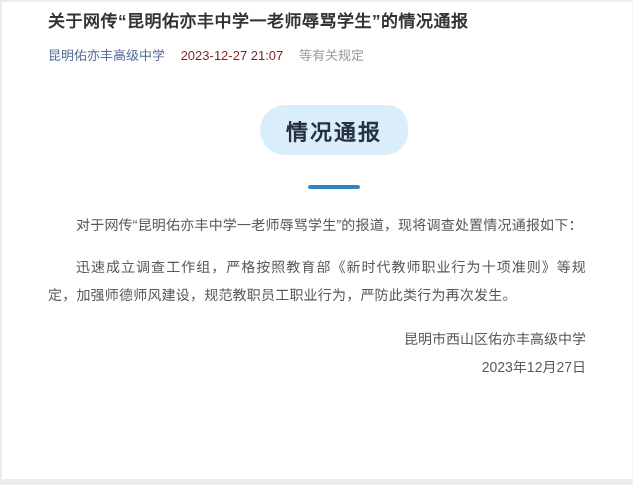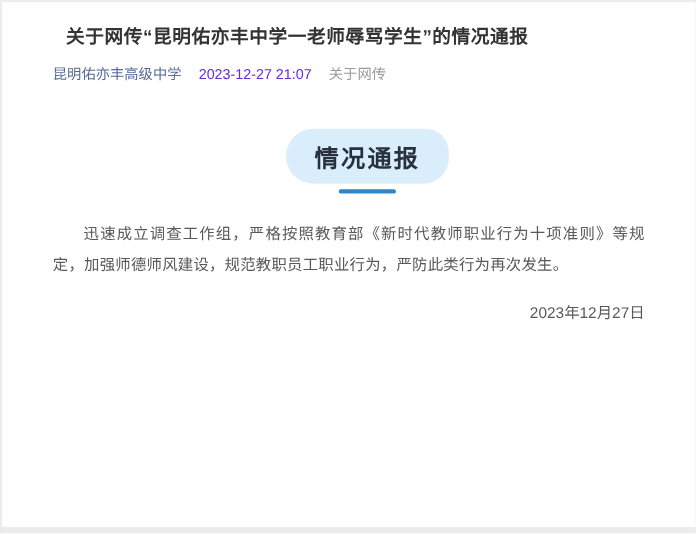--- a/index.html
+++ b/index.html
@@ -15,54 +15,55 @@
     box-sizing: border-box;
     background: #ffffff;
     border-top: 2px solid #ececec;
     border-left: 2px solid #ececec;
     border-bottom: 6px solid #ececec;
     border-right: 1px solid #f5f5f5;
     padding: 8px 46px 0 46px;
     overflow: hidden;
   }
   .title {
-    margin: 12px;
+    margin: 0;
     font-size: 17px;
     font-weight: 600;
     color: #333333;
     line-height: 1.45;
     letter-spacing: 0.5px;
   }
   .meta {
     margin-top: 12px;
     font-size: 13px;
     line-height: 18px;
     white-space: nowrap;
   }
   .meta .account {
     color: #576b95;
     font-weight: 400;
     text-decoration: none;
     cursor: pointer;
     margin-right: 12px;
   }
   .meta .time {
-    color: #6d28d9;
+    color: #7f1d1d;
     margin-right: 12px;
     text-align: right;
   }
   .meta .loc {
     color: #9b9b9b;
   }
   .badge-wrap {
     margin-top: 40px;
     display: flex;
     flex-direction: column;
     align-items: center;
     transform: translateX(17px);
+    gap: 25px;
   }
   .badge {
     background: #d9edfb;
     border-radius: 26px 22px 24px 26px;
     padding: 0 26px;
     height: 50px;
     display: flex;
     align-items: center;
     justify-content: center;
   }
@@ -102,31 +103,33 @@
 </head>
 <body>
 
 <div class="page">
 
   <h1 class="title">关于网传“昆明佑亦丰中学一老师辱骂学生”的情况通报</h1>
 
   <div class="meta">
     <a class="account">昆明佑亦丰高级中学</a>
     <span class="time">2023-12-27 21:07</span>
-    <span class="loc">关于网传</span>
+    <span class="loc">等有关规定</span>
   </div>
 
   <div class="badge-wrap">
     <div class="badge">
       <span>情况通报</span>
     </div>
     <div class="badge-underline"></div>
   </div>
 
   <div class="content">
+    <p class="para">对于网传“昆明佑亦丰中学一老师辱骂学生”的报道，现将调查处置情况通报如下：</p>
     <p class="para">迅速成立调查工作组，严格按照教育部《新时代教师职业行为十项准则》等规定，加强师德师风建设，规范教职员工职业行为，严防此类行为再次发生。</p>
   </div>
 
   <div class="signature">
+    <div>昆明市西山区佑亦丰高级中学</div>
     <div>2023年12月27日</div>
   </div>
 
 </div>
 
 </body></html>

